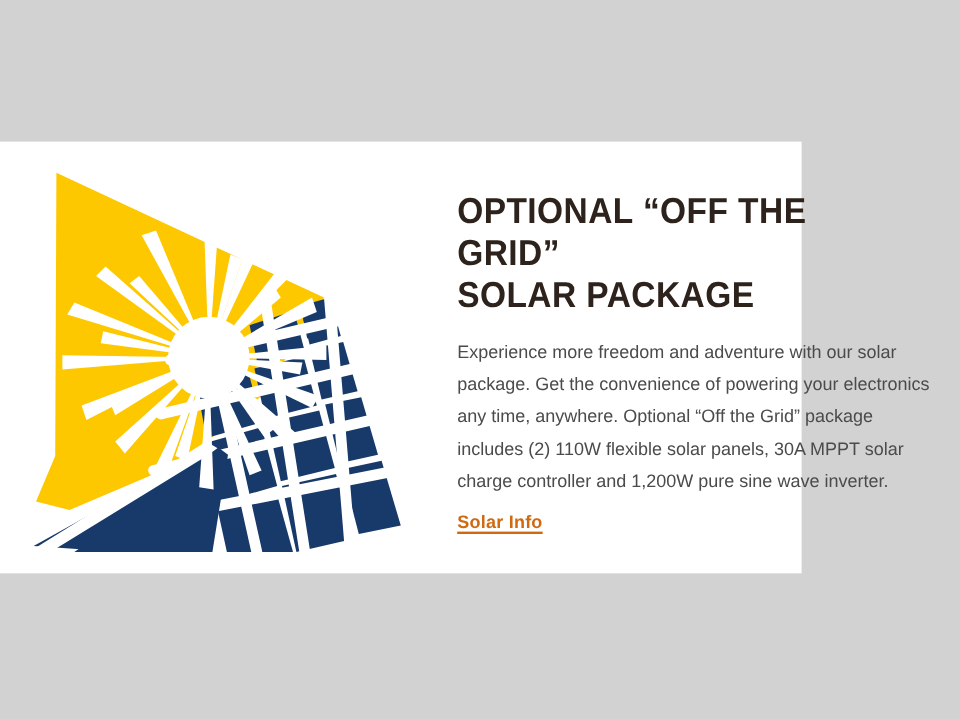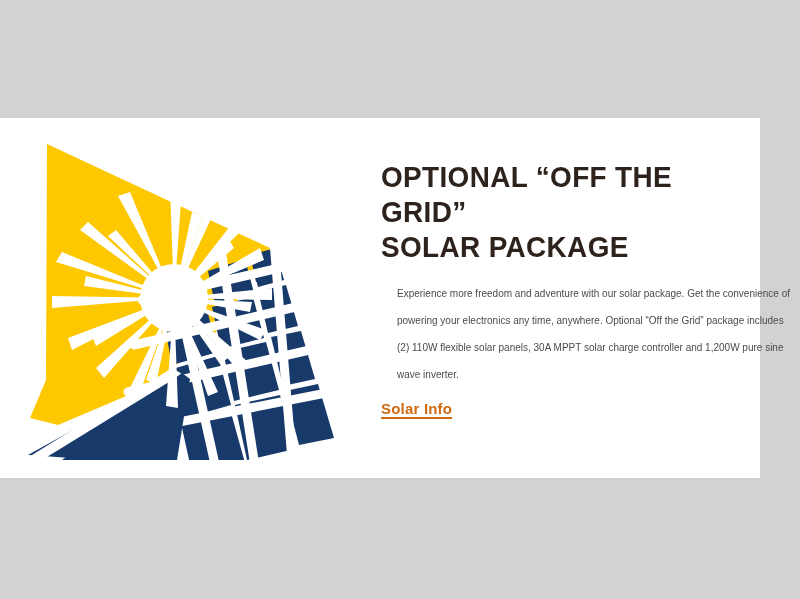--- a/index.html
+++ b/index.html
@@ -20,21 +20,21 @@
     width: 800px;
     height: 599px;
     background: #d2d2d2;
   }
 
   
   .content-band {
     position: absolute;
     left: 0;
     top: 118px;
-    width: 760px;
+    width: 668px;
     height: 360px;
     background: #ffffff;
   }
 
   .band-top-filler,
   .band-bottom-filler {
     position: absolute;
     left: 0;
     width: 800px;
     background: #d2d2d2;
@@ -72,23 +72,23 @@
     line-height: 1.16;
     letter-spacing: 0.4px;
     color: #2e231c;
     text-transform: uppercase;
     transform: scaleX(0.93);
     transform-origin: left center;
     white-space: pre-line;
   }
 
   .body-copy {
-    margin: 0 0 12px 16px;
+    margin: 0 0 12px 0;
     font-family: "Liberation Sans", sans-serif;
-    font-size: 10px;
+    font-size: 15px;
     line-height: 27px;
     color: #4b4b4b;
     width: 400px;
   }
 
   .solar-link {
     display: inline-block;
     font-family: "Liberation Sans Narrow", "Liberation Sans", sans-serif;
     font-weight: 700;
     font-size: 15px;

